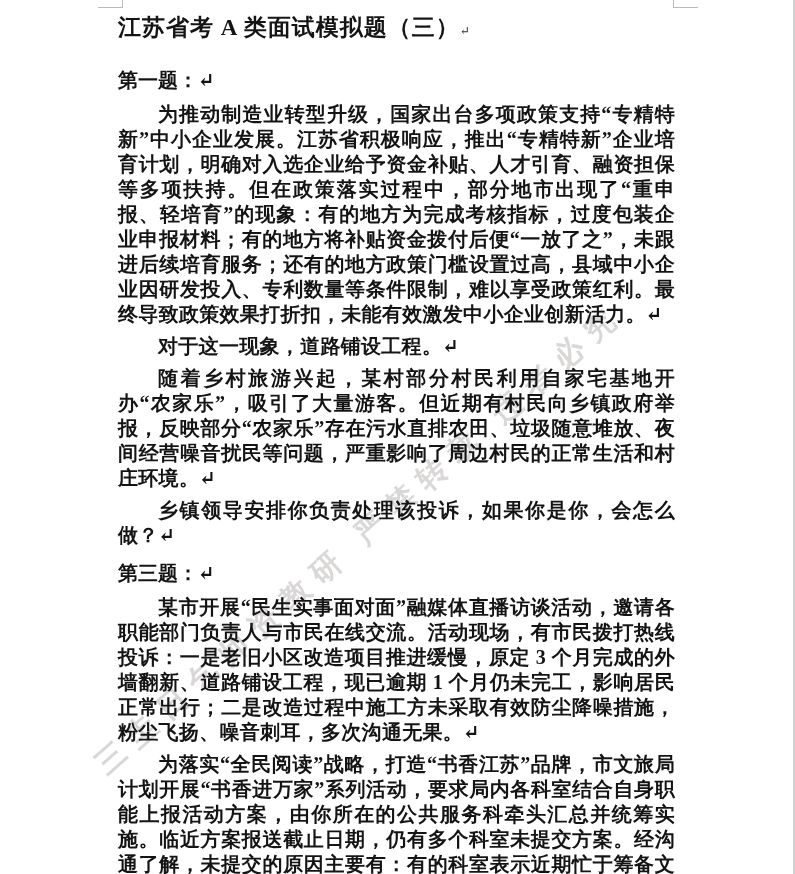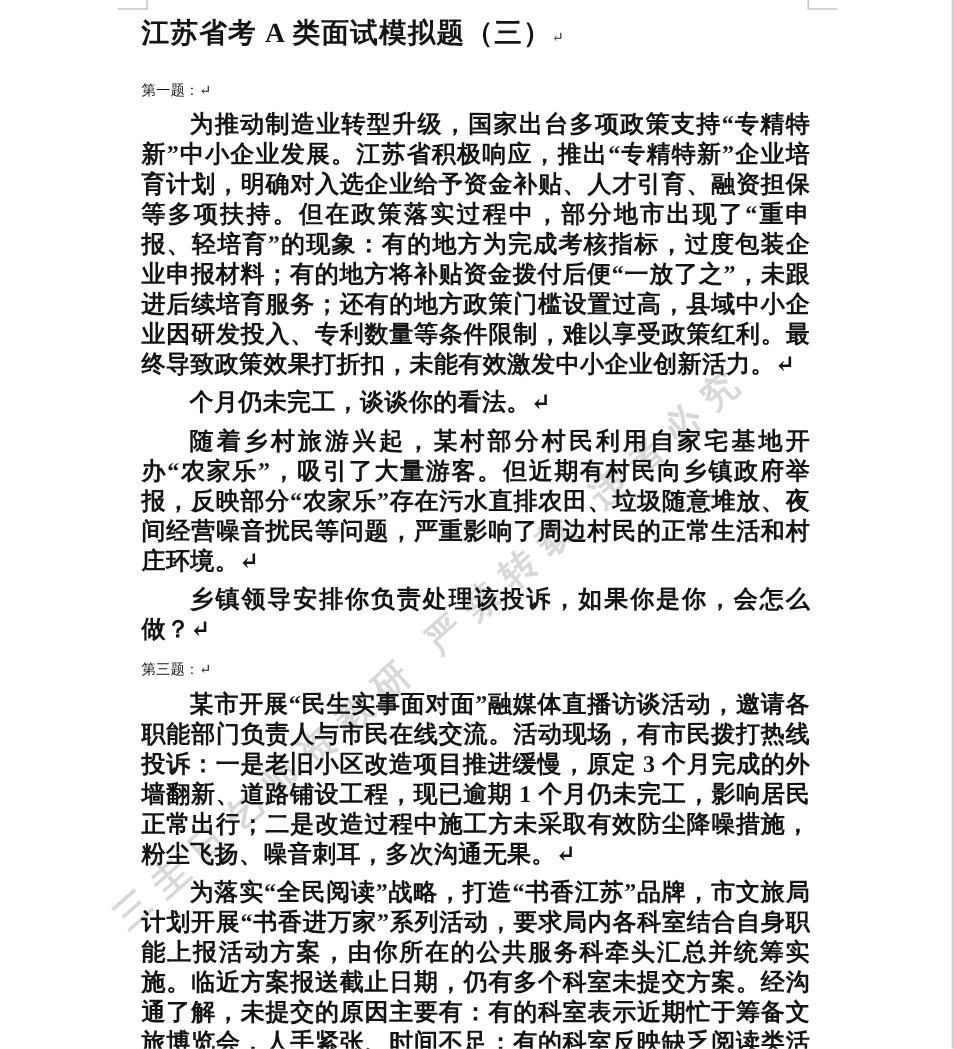--- a/index.html
+++ b/index.html
@@ -27,21 +27,21 @@
   }
   .doc {
     position:absolute; left:118px; top:12px; width:561px;
     color:#141414; z-index:2;
   }
   .title {
     font-size:23px; font-weight:bold; text-align:left;
     letter-spacing:1px; margin:0 0 24px 0;
   }
   .pmark { font-size:12px; font-weight:normal; color:#2e2e2e; vertical-align:baseline; }
-  .sec-label { font-size:12px; font-weight:normal; margin:12px 0 8px 0; }
+  .sec-label { font-size:20px; font-weight:bold; margin:12px 0 8px 0; }
   .para {
     font-size:20px; font-weight:bold; line-height:25px;
     text-align:justify; text-indent:2em;
     letter-spacing:0.3px; margin:0 4px 7px 0;
   }
 </style>
 </head>
 <body>
 
 <div class="page">
@@ -51,21 +51,21 @@
   <div class="crop-tl"></div>
   <div class="crop-tr"></div>
   <div class="right-edge"></div>
 
   <div class="doc">
 
     <div class="title"><span>江苏省考 A 类面试模拟题（三）</span><span class="pmark">↵</span></div>
 
     <div class="sec-label">第一题：↵</div>
     <p class="para">为推动制造业转型升级，国家出台多项政策支持“专精特新”中小企业发展。江苏省积极响应，推出“专精特新”企业培育计划，明确对入选企业给予资金补贴、人才引育、融资担保等多项扶持。但在政策落实过程中，部分地市出现了“重申报、轻培育”的现象：有的地方为完成考核指标，过度包装企业申报材料；有的地方将补贴资金拨付后便“一放了之”，未跟进后续培育服务；还有的地方政策门槛设置过高，县域中小企业因研发投入、专利数量等条件限制，难以享受政策红利。最终导致政策效果打折扣，未能有效激发中小企业创新活力。↵</p>
-    <p class="para">个月仍未完工，谈谈你的看法。↵</p>
+    <p class="para">对于这一现象，道路铺设工程。↵</p>
 
     <p class="para">随着乡村旅游兴起，某村部分村民利用自家宅基地开办“农家乐”，吸引了大量游客。但近期有村民向乡镇政府举报，反映部分“农家乐”存在污水直排农田、垃圾随意堆放、夜间经营噪音扰民等问题，严重影响了周边村民的正常生活和村庄环境。↵</p>
     <p class="para">乡镇领导安排你负责处理该投诉，如果你是你，会怎么做？↵</p>
 
     <div class="sec-label">第三题：↵</div>
     <p class="para">某市开展“民生实事面对面”融媒体直播访谈活动，邀请各职能部门负责人与市民在线交流。活动现场，有市民拨打热线投诉：一是老旧小区改造项目推进缓慢，原定 3 个月完成的外墙翻新、道路铺设工程，现已逾期 1 个月仍未完工，影响居民正常出行；二是改造过程中施工方未采取有效防尘降噪措施，粉尘飞扬、噪音刺耳，多次沟通无果。↵</p>
 
     <p class="para">为落实“全民阅读”战略，打造“书香江苏”品牌，市文旅局计划开展“书香进万家”系列活动，要求局内各科室结合自身职能上报活动方案，由你所在的公共服务科牵头汇总并统筹实施。临近方案报送截止日期，仍有多个科室未提交方案。经沟通了解，未提交的原因主要有：有的科室表示近期忙于筹备文旅博览会，人手紧张、时间不足；有的科室反映缺乏阅读类活动策划经验，不知道如何开展；有的科室提出活动经费未明确，担心难以落地；还有的科室希望直接借鉴其他地市的活动形式，不愿单独策划。↵</p>
 
   </div>

